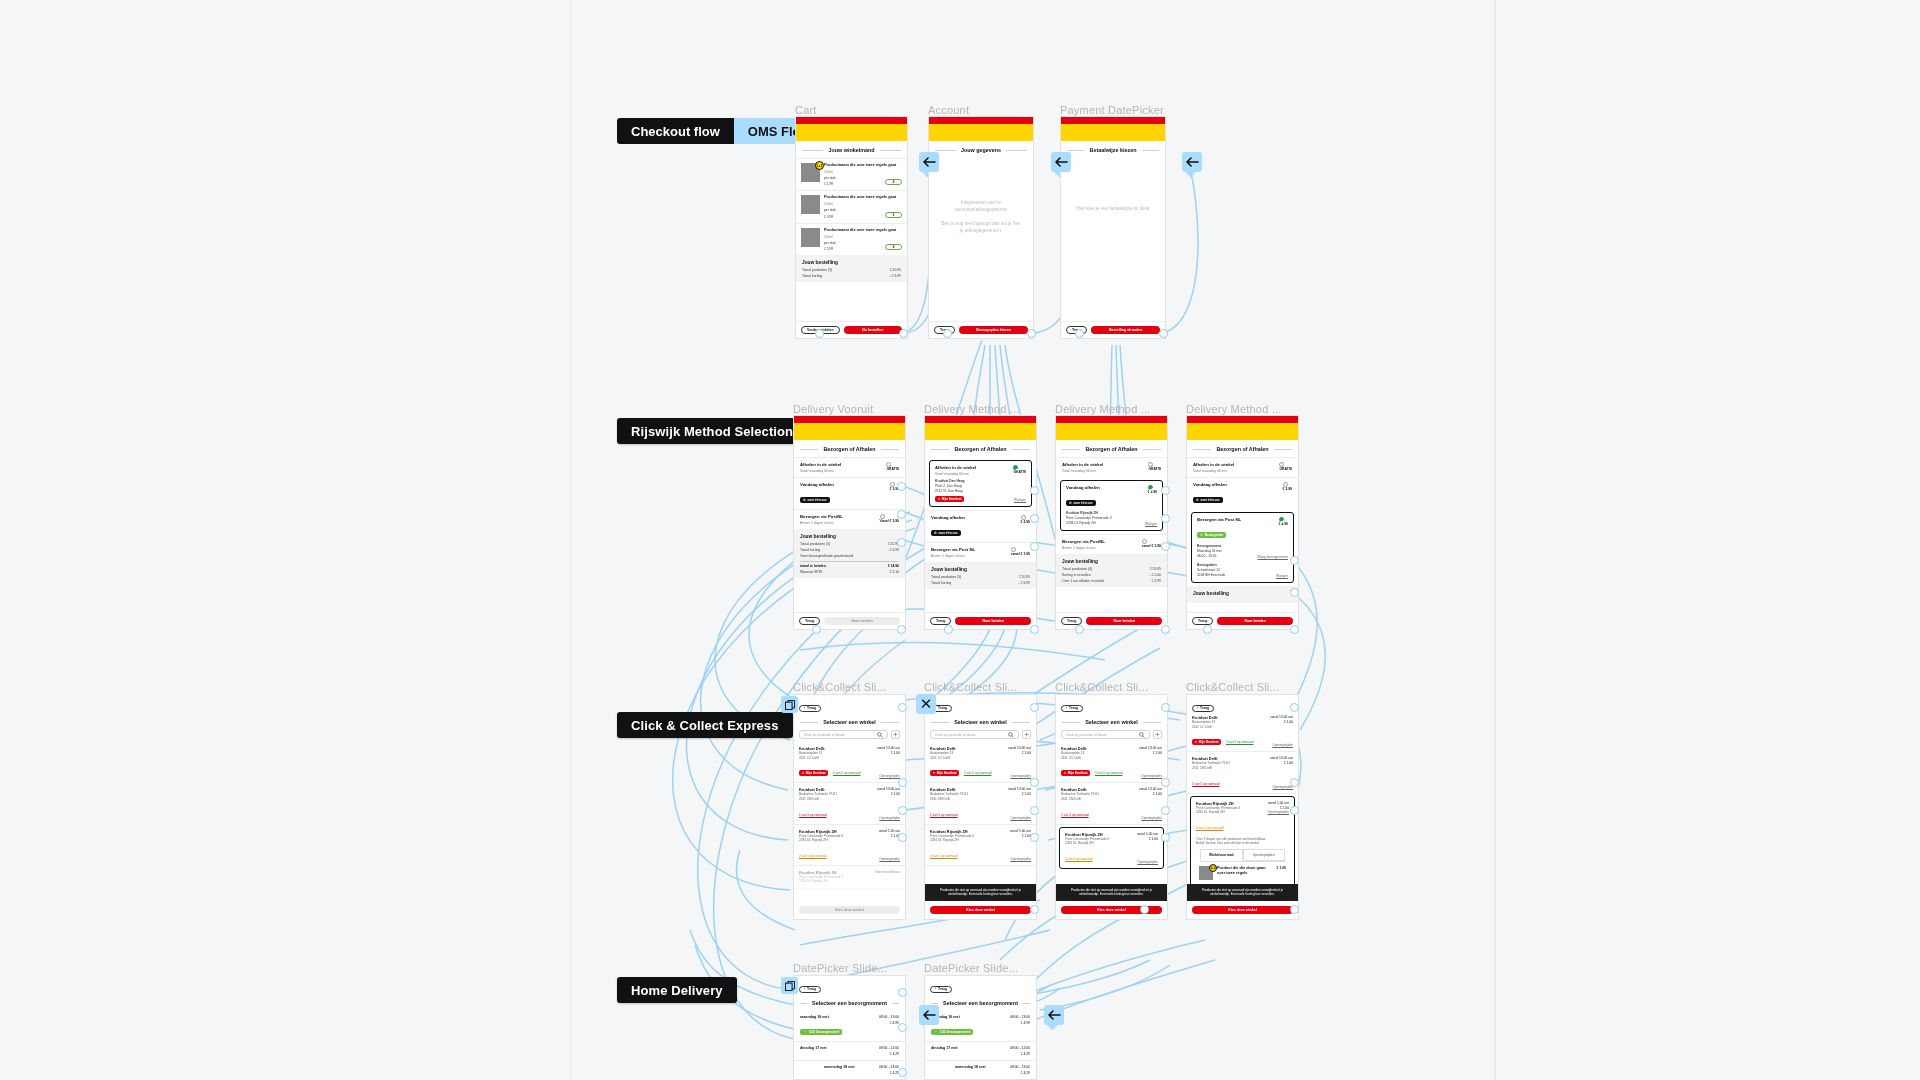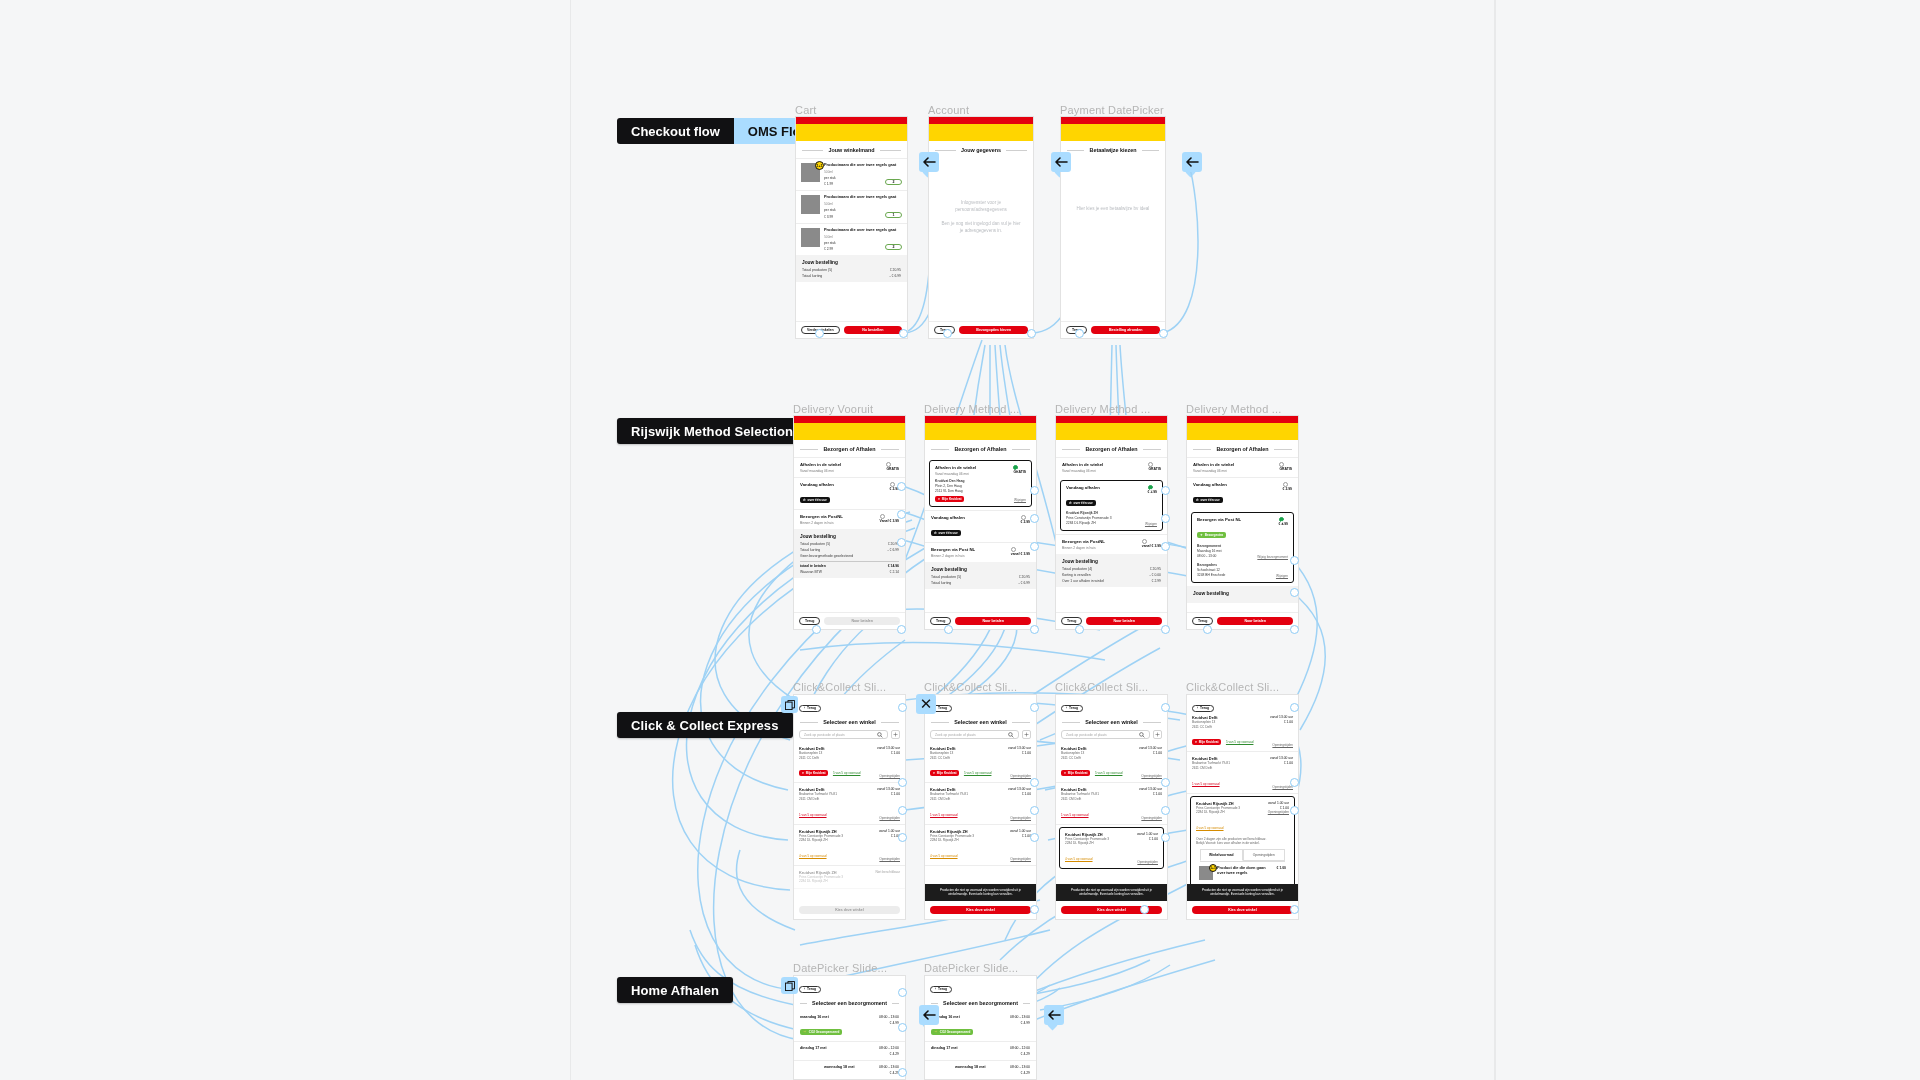--- a/index.html
+++ b/index.html
@@ -227,21 +227,21 @@
       <span class="play">
         <svg width="11" height="12" viewBox="0 0 11 12">
             <path d="M1 1 L10 6 L1 11 Z" fill="none" stroke="#111" stroke-width="1.2" stroke-linejoin="round"></path>
           </svg>
       </span>
     </div>
   </div>
 
   <div class="sec-label" style="left:617px; top:418px;">Rijswijk Method Selection</div>
   <div class="sec-label" style="left:617px; top:696px;margin-top:16px;">Click &amp; Collect Express</div>
-  <div class="sec-label" style="left:617px; top:977px;">Home Afhalen</div>
+  <div class="sec-label" style="left:617px; top:977px;">Home Delivery</div>
 
   <div class="frame-title" style="left:795px; top:104px;">Cart</div>
   <div class="frame" style="left:795px; top:116px; width:113px; height:223px;">
     <div class="kv-red"></div>
     <div class="kv-yellow"></div>
     <div class="sec-head">
       <span class="ln"></span>
         <span>Jouw winkelmand</span>
         <span class="ln"></span>
     </div>

